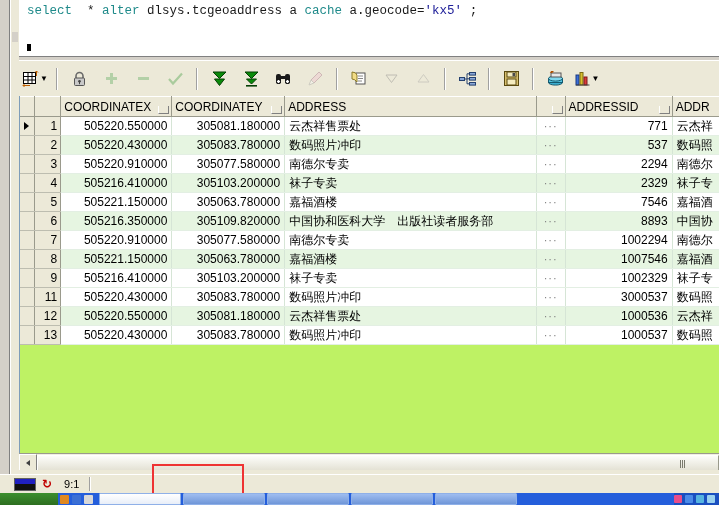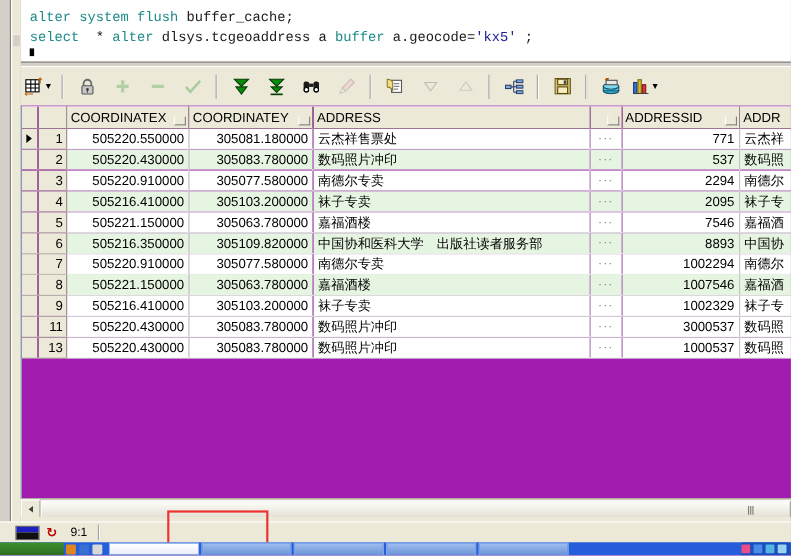--- a/index.html
+++ b/index.html
@@ -29,21 +29,21 @@
 
   
   .toolbar{position:absolute;left:19px;top:60px;width:700px;height:35px;background:#ece9d8;
            border-top:1px solid #ffffff;border-bottom:1px solid #9a9a8c;display:flex;align-items:center;}
   .tb-btn{height:30px;min-width:26px;display:flex;align-items:center;justify-content:center;padding:0 3px;cursor:default;}
   .tb-sep{width:1px;height:22px;background:#a0a0a0;margin:0 5px;border-right:1px solid #ffffff;}
   .tb-caret{font-size:8px;color:#000;margin-left:1px;}
   .dim{opacity:.38;}
 
   
-  .gridwrap{position:absolute;left:19px;top:96px;width:700px;height:357px;background:#a21caf;overflow:hidden;border-left:1px solid #7f9db9;}
+  .gridwrap{position:absolute;left:19px;top:96px;width:700px;height:357px;background:#bef264;overflow:hidden;border-left:1px solid #7f9db9;}
   table.grid{border-collapse:collapse;table-layout:fixed;font-size:12px;}
   table.grid th{
     background:#ece9d8;border-right:1px solid #9a9a8c;border-bottom:1px solid #9a9a8c;
     border-top:1px solid #ffffff;font-weight:normal;font-size:12px;color:#000;
     text-align:left;padding:1px 3px;height:17px;white-space:nowrap;position:relative;
   }
   table.grid th .grip{position:absolute;right:2px;bottom:2px;width:9px;height:7px;
     border-bottom:1px solid #808080;border-right:1px solid #808080;border-left:1px solid #fff;}
   th.h-sel{width:14px;padding:0;}
   th.h-num{width:22px;padding:0;}
@@ -98,22 +98,21 @@
 <body>
 
 <div class="app">
 
   <div class="gutter-outer"></div>
   <div class="gutter-inner">
     <div class="gutter-mark"></div>
   </div>
 
   <div class="editor">
-    <div class="sqlline l1" id="sqlline1"><span class="kw">alter system flush </span><span class="plain">buffer_cache;</span></div>
-    <div class="sqlline l2" id="sqlline2"><span class="kw">select </span><span class="plain"> * </span><span class="kw">alter </span><span class="plain">dlsys.tcgeoaddress a </span><span class="kw">buffer </span><span class="plain">a.geocode=</span><span class="str">'kx5'</span><span class="plain"> ;</span></div>
+    <div class="sqlline l2" id="sqlline2"><span class="kw">select </span><span class="plain"> * </span><span class="kw">alter </span><span class="plain">dlsys.tcgeoaddress a </span><span class="kw">cache </span><span class="plain">a.geocode=</span><span class="str">'kx5'</span><span class="plain"> ;</span></div>
   </div>
   <div class="caret"></div>
   <div class="editor-bottom"></div>
 
   <div class="toolbar" id="toolbar">
       <div class="tb-btn" title="Single Record View">
         <span style="display: flex;">
           <svg width="17" height="17" viewBox="0 0 17 17">
             <rect x="1.5" y="2.5" width="12" height="11" fill="#fff" stroke="#000"></rect>
             <line x1="1.5" y1="6.5" x2="13.5" y2="6.5" stroke="#000"></line>
@@ -318,21 +317,21 @@
             <td class="num" style="width: 97px;">2294</td>
             <td class="cn" style="width: 40px;">南德尔</td>
           </tr>
           <tr class="even">
             <td class="sel"></td>
             <td class="rownum">4</td>
             <td class="num" style="width: 115px;">505216.410000</td>
             <td class="num" style="width: 118px;">305103.200000</td>
             <td class="cn" style="width: 272px;">袜子专卖</td>
             <td class="ell" style="width: 24px;">···</td>
-            <td class="num" style="width: 97px;">2095</td>
+            <td class="num" style="width: 97px;">2329</td>
             <td class="cn" style="width: 40px;">袜子专</td>
           </tr>
           <tr class="odd">
             <td class="sel"></td>
             <td class="rownum">5</td>
             <td class="num" style="width: 115px;">505221.150000</td>
             <td class="num" style="width: 118px;">305063.780000</td>
             <td class="cn" style="width: 272px;">嘉福酒楼</td>
             <td class="ell" style="width: 24px;">···</td>
             <td class="num" style="width: 97px; padding-left: 28px;">7546</td>
@@ -380,20 +379,30 @@
           </tr>
           <tr class="odd">
             <td class="sel"></td>
             <td class="rownum">11</td>
             <td class="num" style="width: 115px;">505220.430000</td>
             <td class="num" style="width: 118px;">305083.780000</td>
             <td class="cn" style="width: 272px;">数码照片冲印</td>
             <td class="ell" style="width: 24px;">···</td>
             <td class="num" style="width: 97px;">3000537</td>
             <td class="cn" style="width: 40px;">数码照</td>
+          </tr>
+          <tr class="even">
+            <td class="sel"></td>
+            <td class="rownum">12</td>
+            <td class="num" style="width: 115px;">505220.550000</td>
+            <td class="num" style="width: 118px;">305081.180000</td>
+            <td class="cn" style="width: 272px;">云杰祥售票处</td>
+            <td class="ell" style="width: 24px;">···</td>
+            <td class="num" style="width: 97px;">1000536</td>
+            <td class="cn" style="width: 40px;">云杰祥</td>
           </tr>
           <tr class="odd">
             <td class="sel"></td>
             <td class="rownum">13</td>
             <td class="num" style="width: 115px;">505220.430000</td>
             <td class="num" style="width: 118px;">305083.780000</td>
             <td class="cn" style="width: 272px;">数码照片冲印</td>
             <td class="ell" style="width: 24px;">···</td>
             <td class="num" style="width: 97px;">1000537</td>
             <td class="cn" style="width: 40px;">数码照</td>

